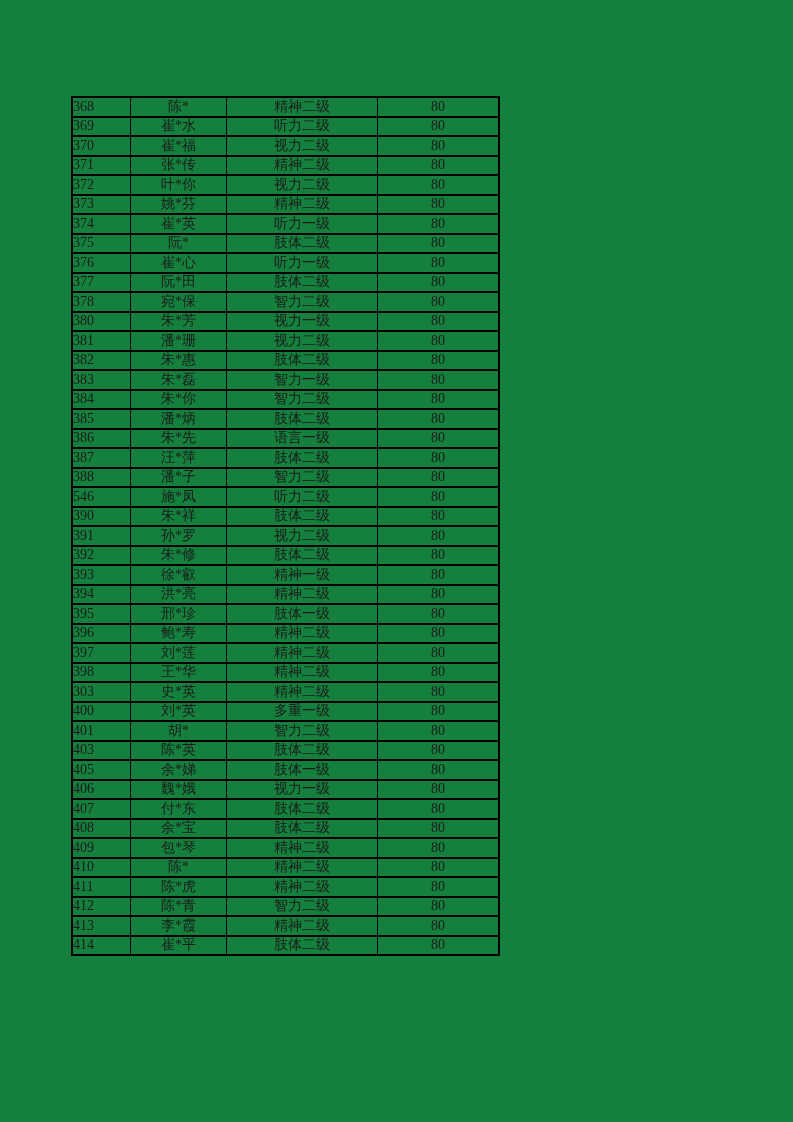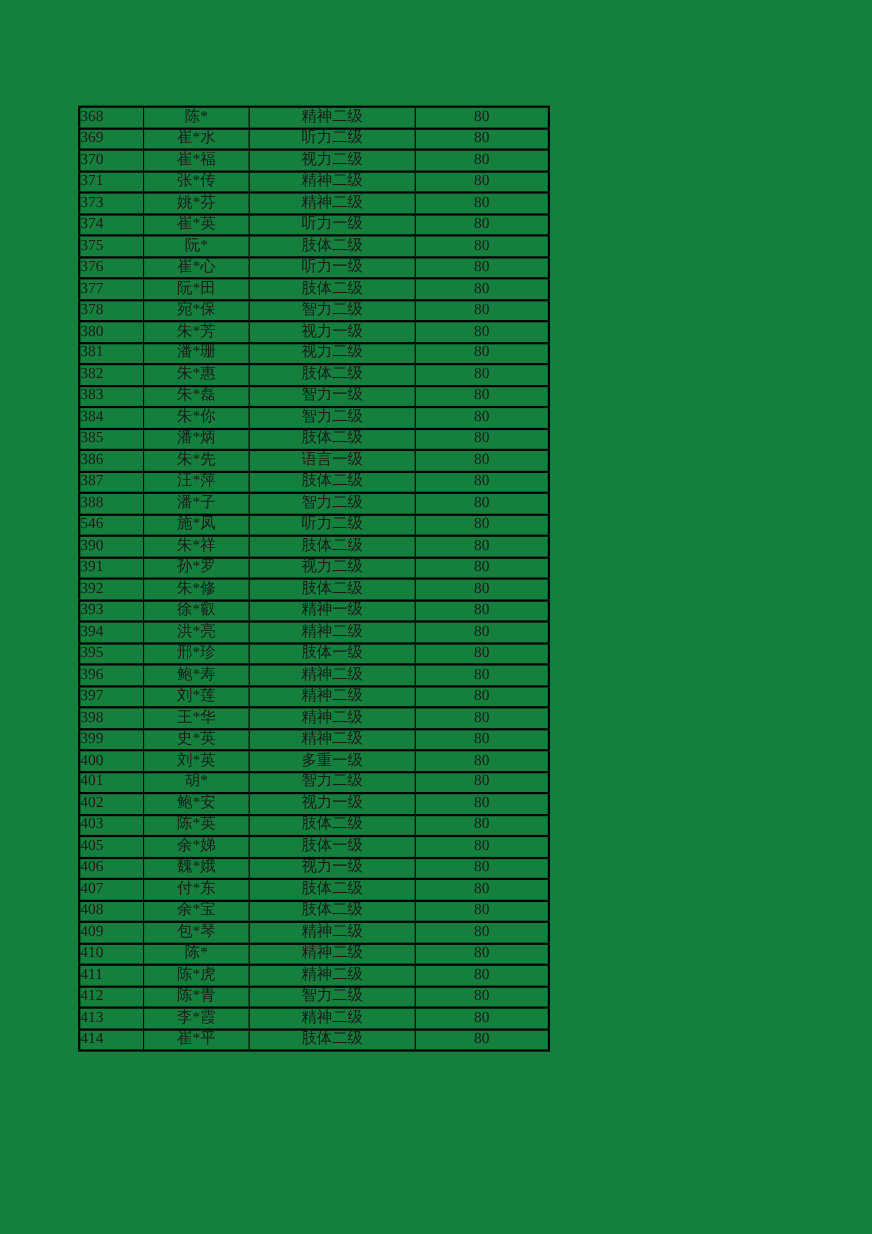--- a/index.html
+++ b/index.html
@@ -81,20 +81,26 @@
           <td class="col-category">视力二级</td>
           <td class="col-amount">80</td>
         </tr>
         <tr>
           <td class="col-index">371</td>
           <td class="col-name">张*传</td>
           <td class="col-category">精神二级</td>
           <td class="col-amount">80</td>
         </tr>
         <tr>
+          <td class="col-index">372</td>
+          <td class="col-name">叶*你</td>
+          <td class="col-category">视力二级</td>
+          <td class="col-amount">80</td>
+        </tr>
+        <tr>
           <td class="col-index">373</td>
           <td class="col-name">姚*芬</td>
           <td class="col-category">精神二级</td>
           <td class="col-amount">80</td>
         </tr>
         <tr>
           <td class="col-index">374</td>
           <td class="col-name">崔*英</td>
           <td class="col-category">听力一级</td>
           <td class="col-amount">80</td>
@@ -231,41 +237,35 @@
           <td class="col-category">精神二级</td>
           <td class="col-amount">80</td>
         </tr>
         <tr>
           <td class="col-index">398</td>
           <td class="col-name">王*华</td>
           <td class="col-category">精神二级</td>
           <td class="col-amount">80</td>
         </tr>
         <tr>
-          <td class="col-index">399</td>
+          <td class="col-index">303</td>
           <td class="col-name">史*英</td>
           <td class="col-category">精神二级</td>
           <td class="col-amount">80</td>
         </tr>
         <tr>
           <td class="col-index">400</td>
           <td class="col-name">刘*英</td>
           <td class="col-category">多重一级</td>
           <td class="col-amount">80</td>
         </tr>
         <tr>
           <td class="col-index">401</td>
           <td class="col-name">胡*</td>
           <td class="col-category">智力二级</td>
-          <td class="col-amount">80</td>
-        </tr>
-        <tr>
-          <td class="col-index">402</td>
-          <td class="col-name">鲍*安</td>
-          <td class="col-category">视力一级</td>
           <td class="col-amount">80</td>
         </tr>
         <tr>
           <td class="col-index">403</td>
           <td class="col-name">陈*英</td>
           <td class="col-category">肢体二级</td>
           <td class="col-amount">80</td>
         </tr>
         <tr>
           <td class="col-index">405</td>

